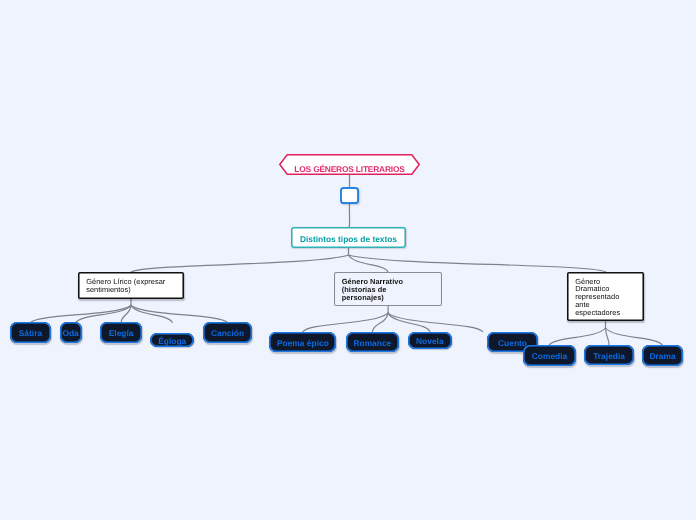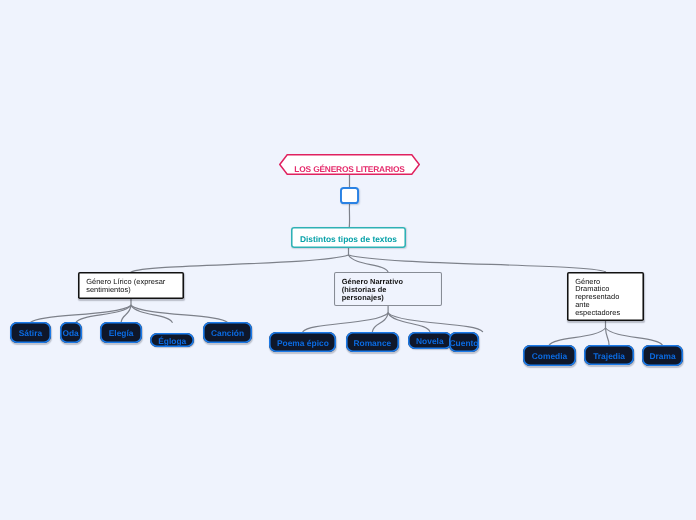--- a/index.html
+++ b/index.html
@@ -121,21 +121,21 @@
 
   <div class="node n-blue" id="g-poema" style="left: 269.3px; top: 331.6px; width: 67.2px; height: 20.4px;">
     <span>Poema épico</span>
     </div>
   <div class="node n-blue" id="g-romance" style="left: 345.7px; top: 331.6px; width: 53.4px; height: 20.4px;">
     <span>Romance</span>
     </div>
   <div class="node n-blue" id="g-novela" style="left: 407.7px; top: 331.6px; width: 44.3px; height: 17px;">
     <span>Novela</span>
     </div>
-  <div class="node n-blue" id="g-cuento" style="left: 449px; top: 331.6px; width: 30px; height: 20.4px; text-align: right;">
+  <div class="node n-blue" id="g-cuento" style="left: 487px; top: 331.6px; width: 51px; height: 20.4px; text-align: right;">
     <span>Cuento</span>
     </div>
 
   <div class="node n-blue" id="g-comedia" style="left: 523px; top: 345.3px; width: 53px; height: 20.3px;">
     <span>Comedia</span>
     </div>
   <div class="node n-blue" id="g-trajedia" style="left: 583.9px; top: 345px; width: 50.4px; height: 20.3px;">
     <span>Trajedia</span>
     </div>
   <div class="node n-blue" id="g-drama" style="left: 642.1px; top: 345.3px; width: 40.8px; height: 20.3px;">

